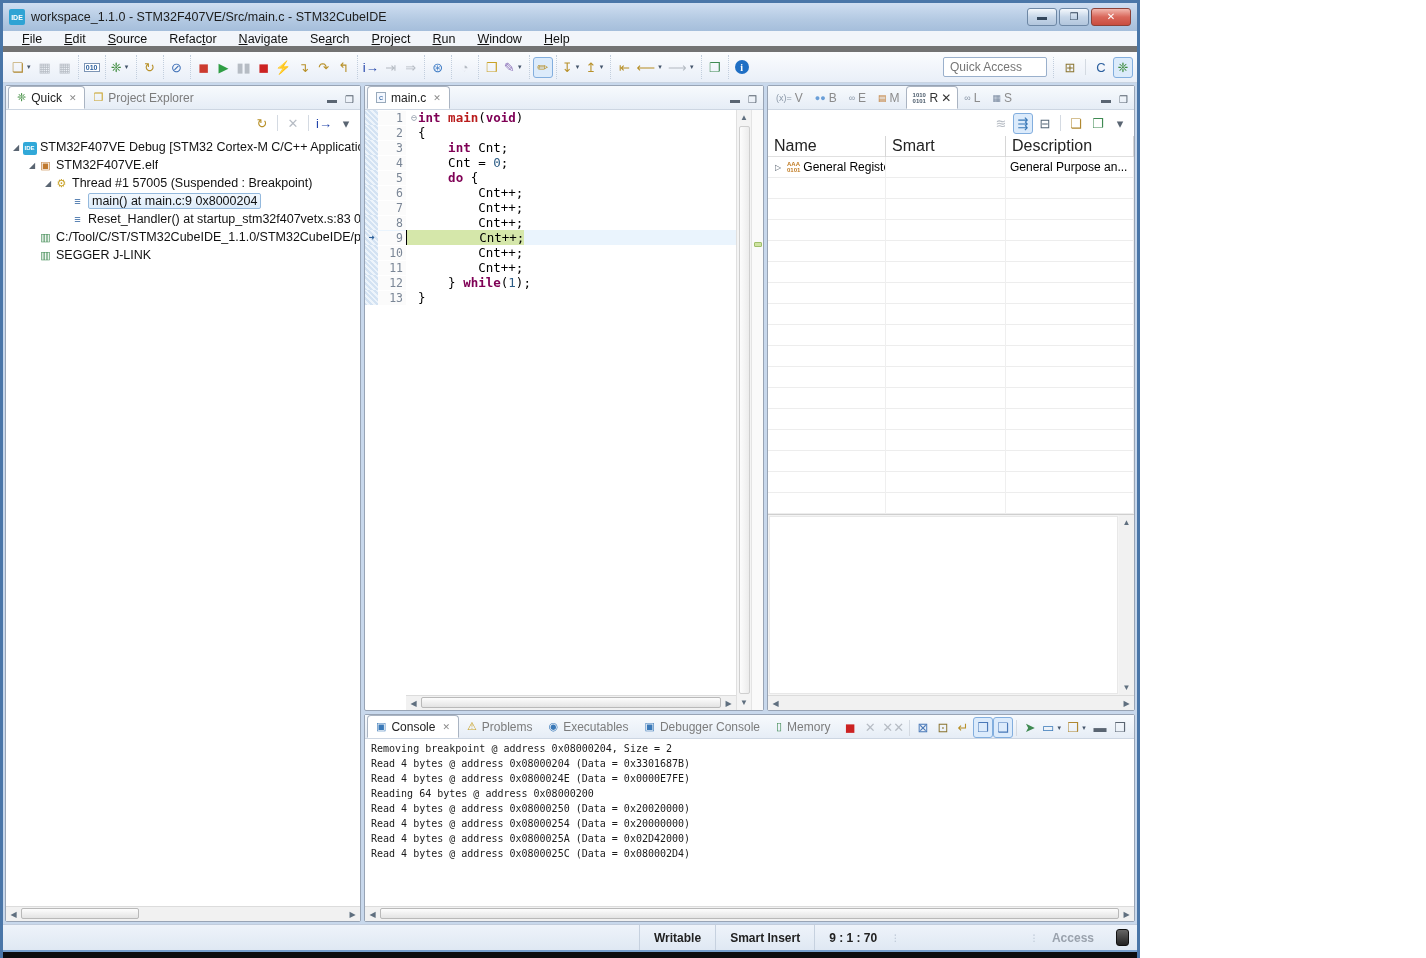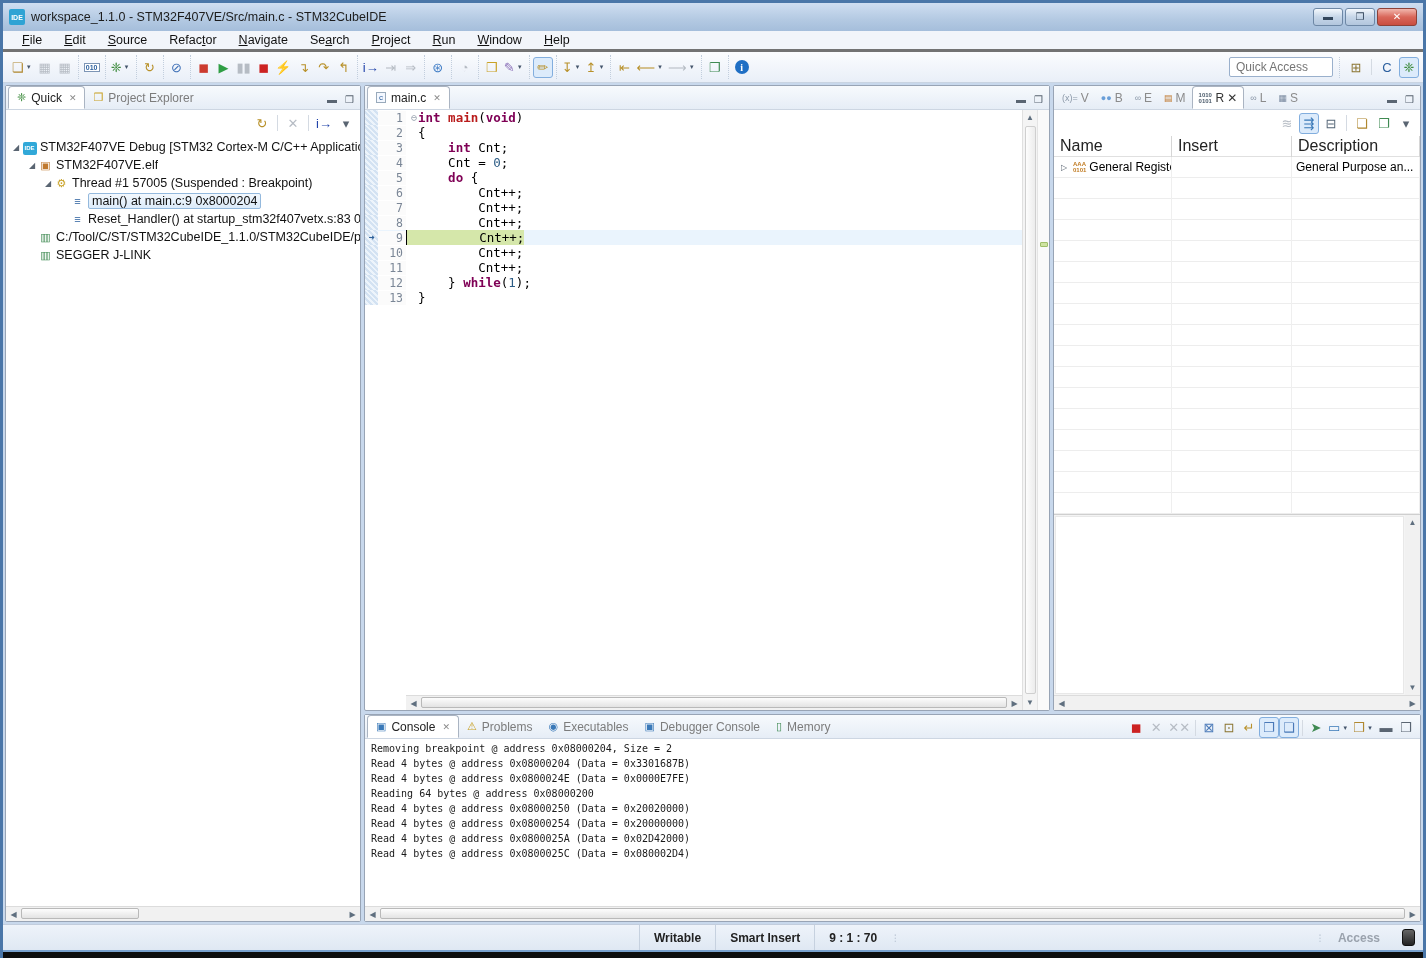--- a/index.html
+++ b/index.html
@@ -1,31 +1,31 @@
 <!DOCTYPE html>
 <html><head>
 <meta charset="utf-8">
 <style>
   * { margin:0; padding:0; box-sizing:border-box; }
   html,body { width:1426px; height:958px; overflow:hidden; font-family:"Liberation Sans", sans-serif; }
-  .window { width:1426px; height:958px; background:#b9cde6; border:3px solid #4a76a8; border-bottom:none; display:flex; flex-direction:column; }
+  .window { width:1140px; height:958px; background:#b9cde6; border:3px solid #4a76a8; border-bottom:none; display:flex; flex-direction:column; }
 
   
   .titlebar { height:28px; flex:0 0 28px; display:flex; align-items:center; padding:0 6px;
     background:linear-gradient(#cfdef1,#b3c9e2 60%,#a5bedb); }
   .app-icon { width:16px; height:16px; background:#2fa3d4; color:#fff; font-size:7px; font-weight:bold;
     display:flex; align-items:center; justify-content:center; border-radius:2px; margin-right:6px; }
   .title-text { font-size:12.5px; color:#1c1c1c; flex:1; white-space:nowrap; overflow:hidden; }
   .winbtns { display:flex; gap:2px; }
   .winbtn { width:30px; height:18px; border:1px solid #6d87a5; border-radius:3px; font-size:10px; line-height:16px;
     text-align:center; color:#33465c; background:linear-gradient(#f4f8fc,#c6d6e8 50%,#b2c6dd); }
   .winbtn.close { width:40px; background:linear-gradient(#f2b8ae,#d9675a 50%,#c94d3f); color:#fff; border-color:#8d4137; }
 
   
-  .menubar { height:21px; flex:0 0 21px; background:#f2f5fa; border-bottom:3px solid #737373;
+  .menubar { height:21px; flex:0 0 21px; background:#f2f5fa; border-bottom:6px solid #737373;
     display:flex; align-items:center; padding-left:8px; gap:0; }
   .menu-item { font-size:12.5px; color:#111; padding:2px 11px; cursor:default; }
   .menu-item u { text-decoration:underline; }
 
   
   .toolbar { height:31px; flex:0 0 31px; background:linear-gradient(#fbfcfe,#e9eff8); border-bottom:1px solid #c9d4e2;
     display:flex; align-items:center; padding:0 4px; }
   .tgroup { display:flex; align-items:center; padding:0 3px; border-left:1px dotted #c2cedd; height:24px; }
   .tgroup:first-child { border-left:none; }
   .tbi { min-width:20px; height:21px; display:inline-flex; align-items:center; justify-content:center;
@@ -549,21 +549,21 @@
               <span class="tbi">
                 <span style="color: rgb(63, 138, 82);">❐</span>
               </span>
               <span class="tbi">
                 <span style="color: rgb(90, 101, 114);">▾</span>
               </span>
             </div>
           <div class="reg-table">
             <div class="thead" id="reg-thead">
                 <div class="th c-name">Name</div>
-                <div class="th c-val">Insert</div>
+                <div class="th c-val">Smart</div>
                 <div class="th c-desc">Description</div>
               </div>
             <div id="reg-rows">
                 <div class="trow">
                   <div class="td c-name">
                     <span class="expander">▷</span>
                     <span class="reg-icon">AAA<br>0101</span>
                     <span>General Registers</span>
                   </div>
                   <div class="td c-val"></div>

